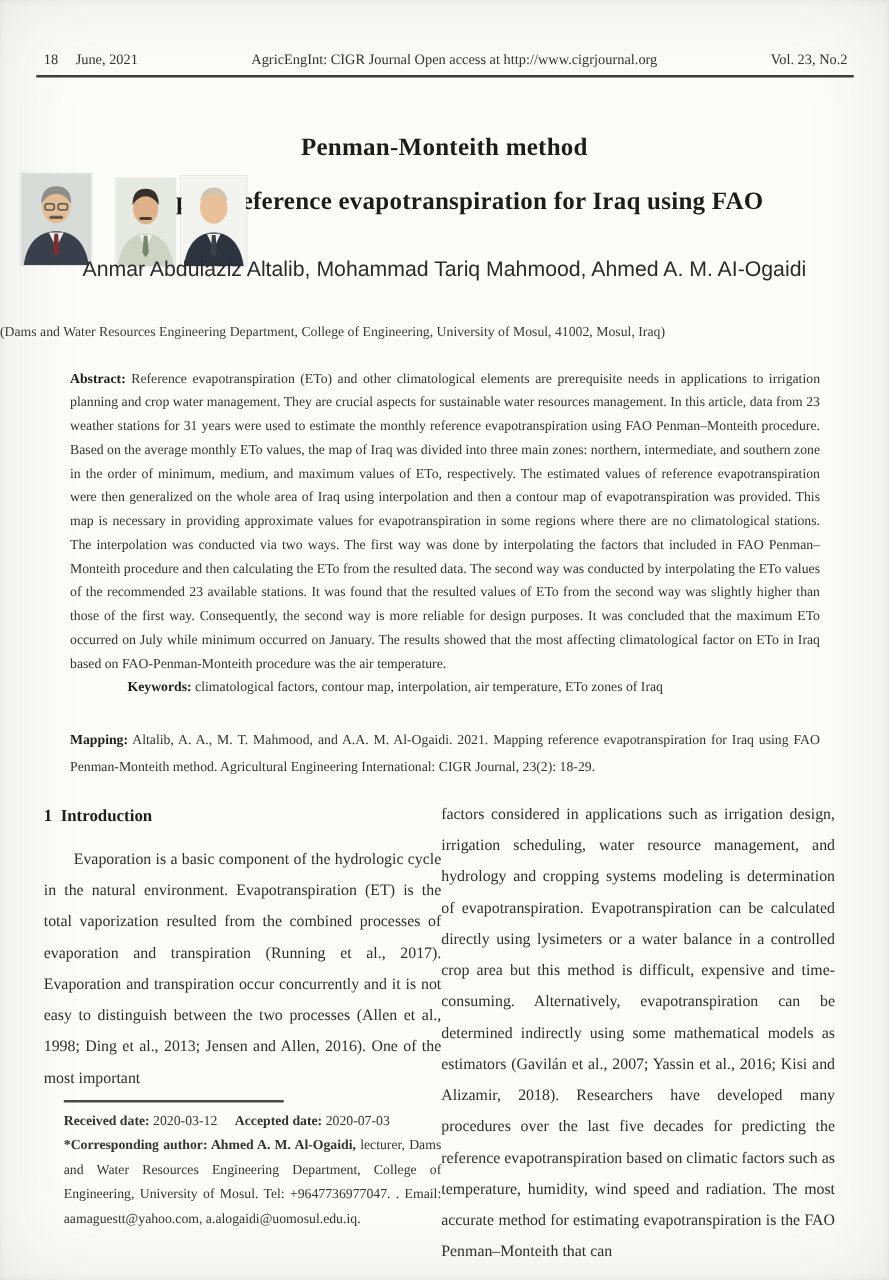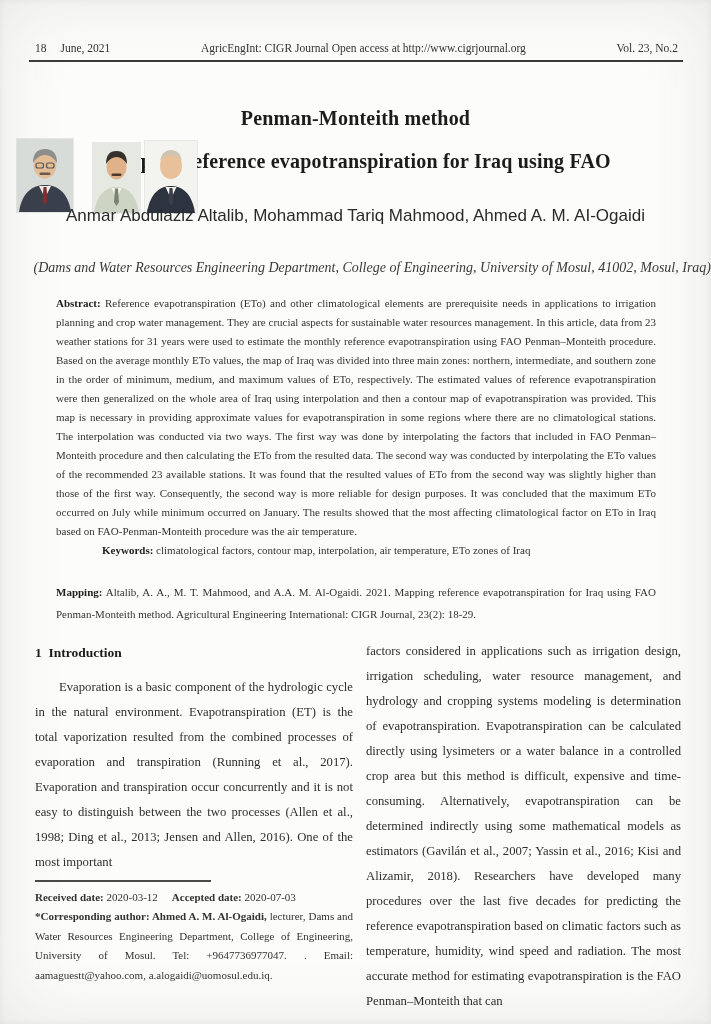--- a/index.html
+++ b/index.html
@@ -37,52 +37,52 @@
   .photo1{left:17px;top:139px;width:56px;height:73px;}
   .photo2{left:93px;top:143px;width:47px;height:70px;}
   .photo3{left:145px;top:141px;width:52px;height:72px;}
   
   .authors{
     position:absolute;top:206px;left:0;right:0;text-align:center;
     font-family:"Liberation Sans", sans-serif;
     font-size:17px;color:#2a2a2a;
   }
   .affil{
-    position:absolute;top:260px;left:0;right:0;text-align:right;
-    font-style:italic;font-size:14px;color:#3a3a3a;
+    position:absolute;top:260px;left:0;right:0;text-align:left;
+    font-size:11px;color:#3a3a3a;
   }
   
   .abstract{
     position:absolute;top:294px;left:56px;width:600px;
     font-size:11px;line-height:19px;text-align:justify;color:#333;
   }
   .abstract b,.kwline b,.citation b{color:#1e1e1e;}
   .kwline{margin-top:0;margin-left:46px;}
   .citation{
     position:absolute;top:581px;left:56px;width:600px;
     font-size:11px;line-height:22px;text-align:justify;color:#333;
   }
   
   .columns{
     position:absolute;top:639px;left:35px;width:646px;
-    display:flex;gap:13px;justify-content:flex-end;
+    display:flex;
   }
   .col{width:318px;}
   .col-right{width:315px;}
   .intro-h{
     font-size:13.5px;font-weight:bold;color:#1d1d1d;
     margin:6px 0 14px 0;white-space:pre-wrap;
   }
   .bodytext{
     font-size:12.7px;line-height:25px;text-align:justify;color:#2e2e2e;
     margin:0;
   }
   .indent{text-indent:24px;}
   
-  .footnote{margin-top:5px;}
+  .footnote{margin-top:5px;margin-left:16px;}
   .foot-rule{width:176px;height:1.5px;background:#4a4a4a;margin:0 0 6px 0;}
   .foot{
     font-size:11px;line-height:19.5px;text-align:justify;color:#333;margin:0;
   }
   .foot .gap{display:inline-block;width:14px;}
 </style>
 </head>
 <body>
 
 <div class="page">

